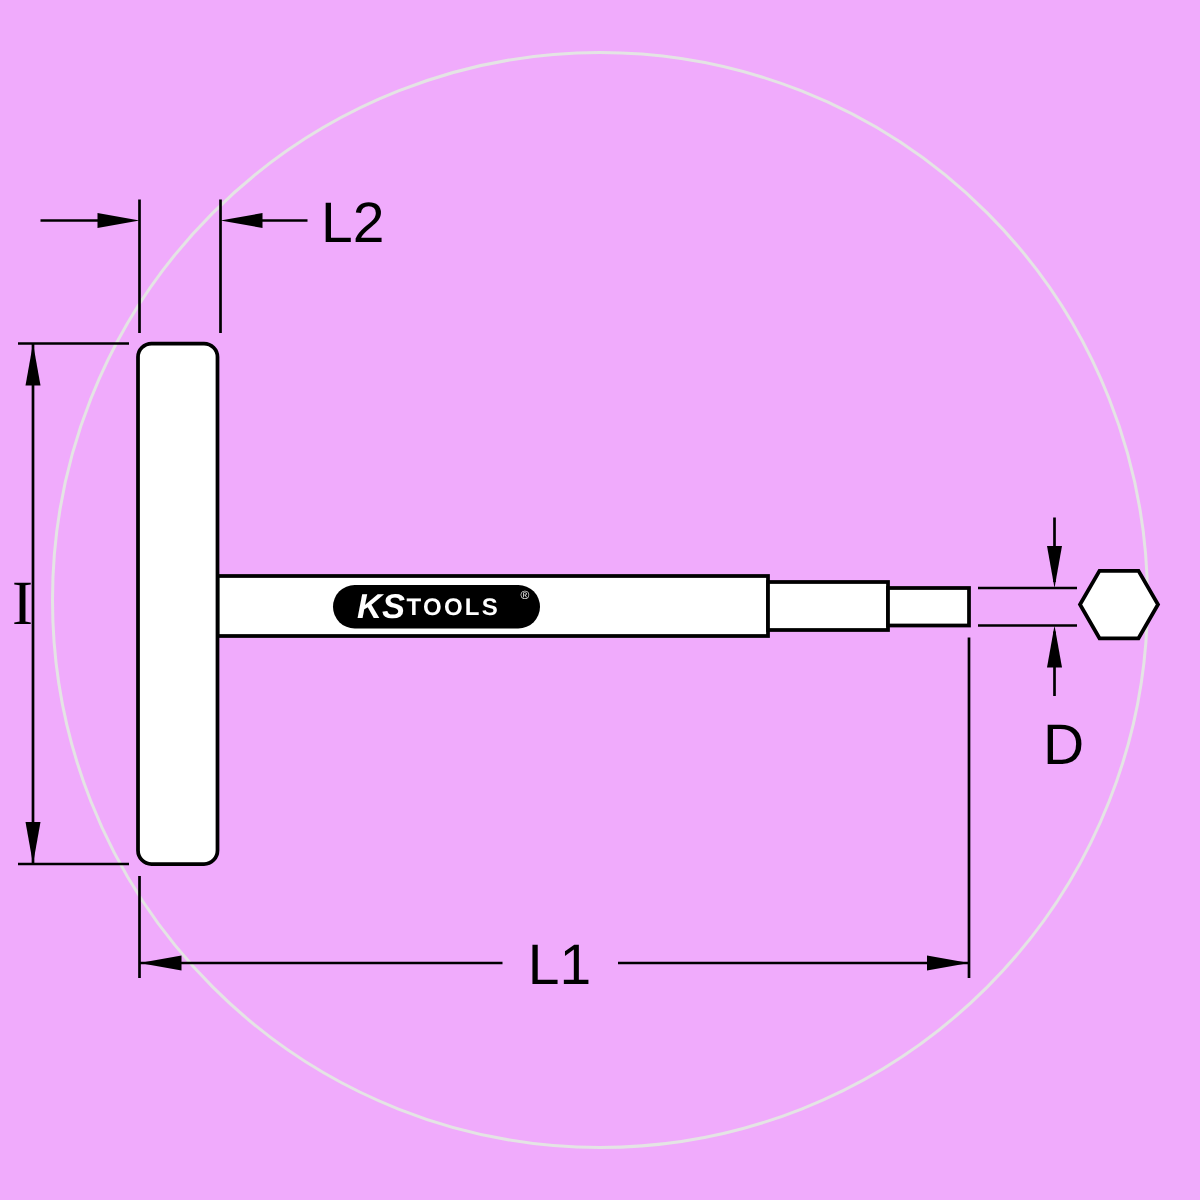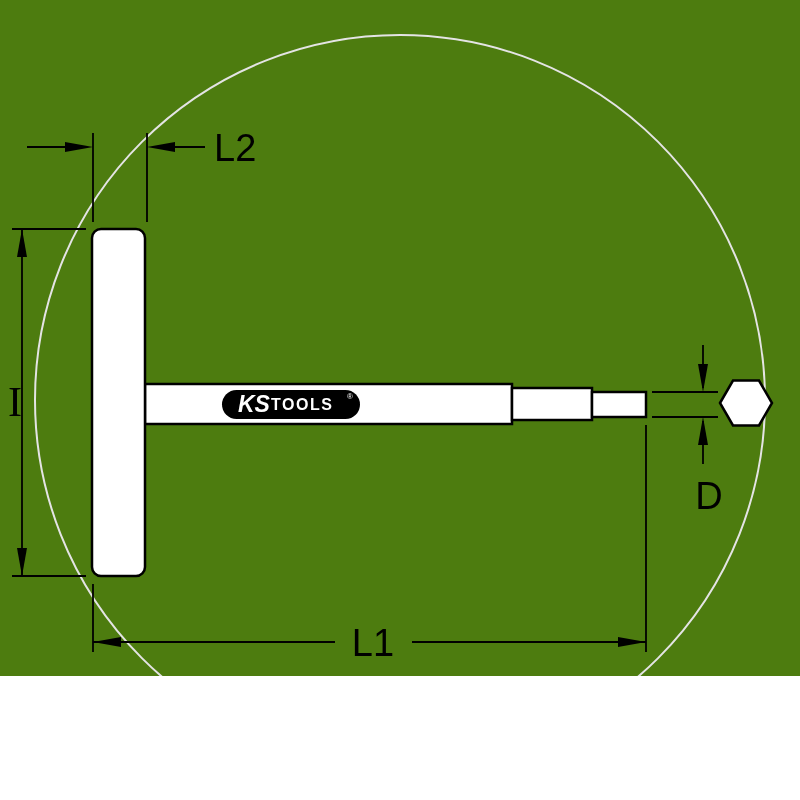--- a/index.html
+++ b/index.html
@@ -4,22 +4,22 @@
 <style>
   html, body {
     margin: 0;
     padding: 0;
     background: #ffffff;
     font-family: "Liberation Sans", sans-serif;
   }
   .canvas {
     position: relative;
     width: 800px;
-    height: 676px;
-    background: #4d7c0f;
+    height: 800px;
+    background: #f0abfc;
     overflow: hidden;
   }
   svg { display: block; }
   text.dim-label {
     font-family: "Liberation Sans", sans-serif;
     font-size: 38px;
     fill: #000000;
   }
   text.dim-label-serif {
     font-family: "Liberation Serif", serif;

